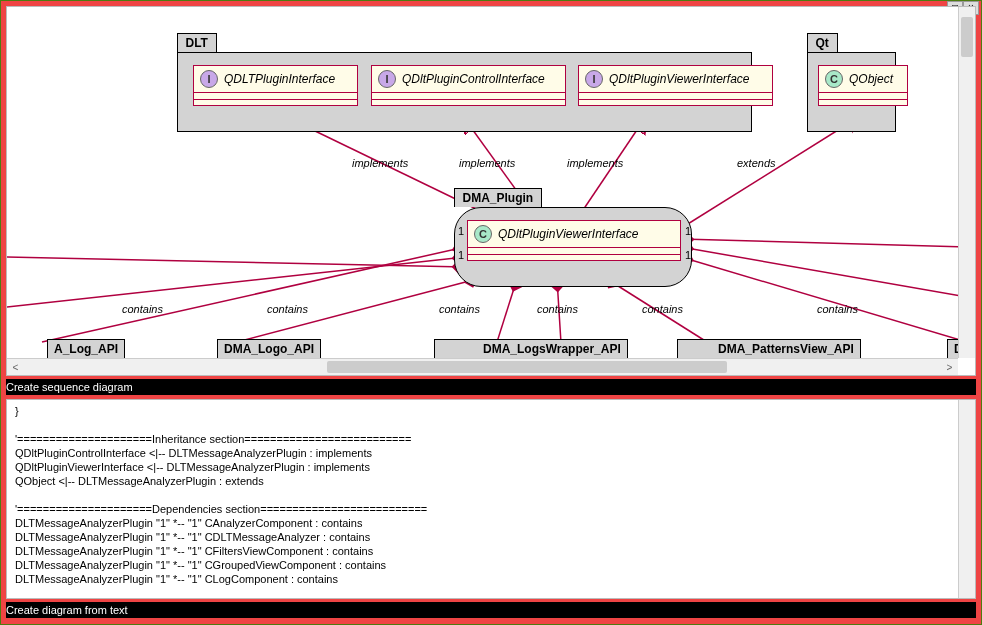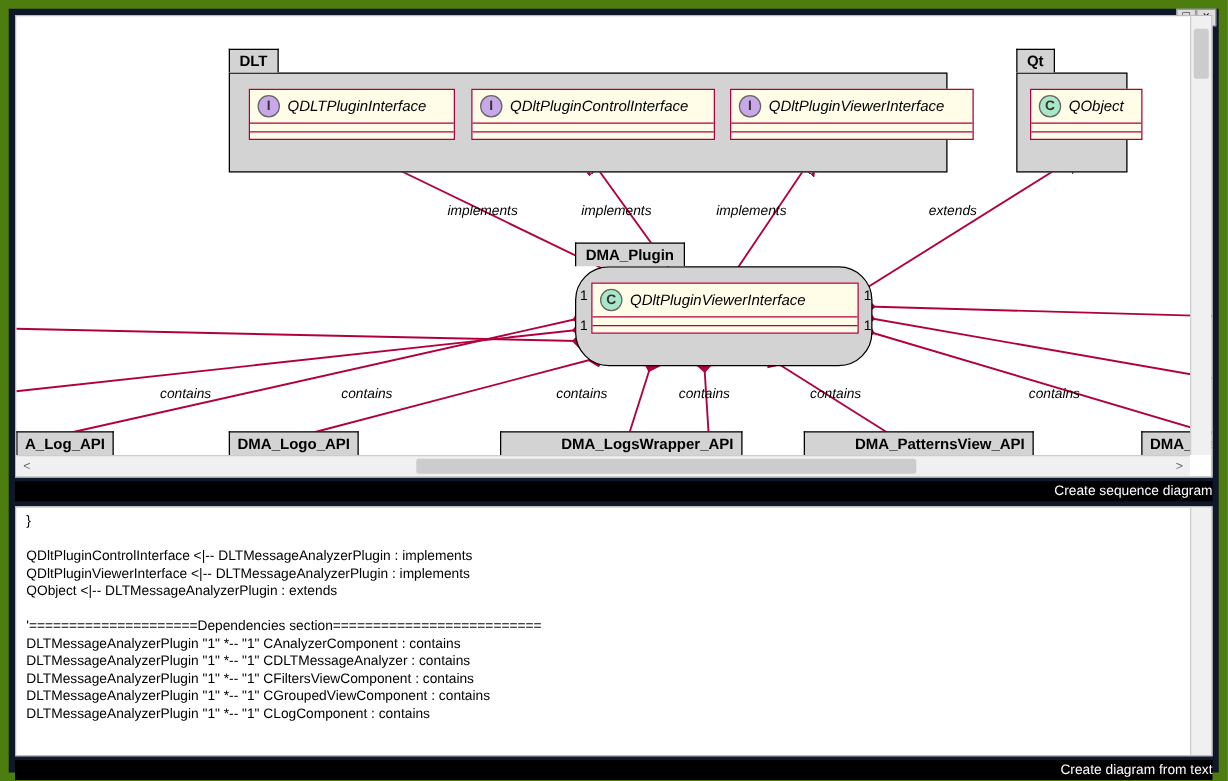--- a/index.html
+++ b/index.html
@@ -1,39 +1,39 @@
 <!DOCTYPE html>
 <html><head>
 <meta charset="utf-8">
 <style>
 * { box-sizing: border-box; margin: 0; padding: 0; }
 body { font-family: Arial, sans-serif; font-size: 11px; background: #eee; width: 982px; height: 625px; overflow: hidden; }
-.window { width: 982px; height: 625px; background: #0f172a; border: 7px solid #4d7c0f; position: relative; }
+.window { width: 982px; height: 625px; background: #ef4444; border: 1px solid #4d7c0f; position: relative; }
 .diagram-panel { position: absolute; top: 5px; left: 5px; right: 5px; height: 370px; background: #fff; border: 1px solid #bbb; overflow: hidden; }
 .diagram-inner { position: absolute; top: 0; left: 0; width: 100%; height: 100%; }
 .vscroll { position: absolute; right: 0; top: 0; bottom: 17px; width: 17px; background: #f0f0f0; border-left: 1px solid #ccc; }
 .vscroll .thumb { position: absolute; top: 10px; left: 2px; right: 2px; height: 40px; background: #ccc; border-radius: 2px; }
 .hscroll { position: absolute; left: 0; right: 17px; bottom: 0; height: 17px; background: #f0f0f0; border-top: 1px solid #ccc; }
 .hscroll .thumb { position: absolute; left: 320px; top: 2px; bottom: 2px; width: 400px; background: #ccc; border-radius: 2px; }
 .hscroll .arrow { position: absolute; top: 0; bottom: 0; width: 17px; text-align: center; line-height: 17px; color: #666; font-size: 10px; }
 .hscroll .arrow.left { left: 0; }
 .hscroll .arrow.right { right: 0; }
 .pkg { position: absolute; background: #d3d3d3; border: 1.5px solid #000; }
 .pkg-tab { position: absolute; top: -20px; left: -1.5px; background: #d3d3d3; border: 1.5px solid #000; border-bottom: none; padding: 2px 8px; font-weight: bold; font-size: 12px; }
 .classbox { position: absolute; border: 1.5px solid #b00040; background: #fffce8; }
 .classbox .head { display: flex; align-items: center; padding: 4px 6px; border-bottom: 1.5px solid #b00040; white-space: nowrap; }
 .classbox .sect { height: 6px; }
 .classbox .sect + .sect { border-top: 1.5px solid #b00040; }
 .stereo { width: 18px; height: 18px; border-radius: 50%; display: inline-flex; align-items: center; justify-content: center; font-weight: bold; font-size: 11px; margin-right: 6px; border: 1.5px solid #666; }
 .stereo.i { background: #c8a8e8; color: #333; }
 .stereo.c { background: #a8e8c8; color: #333; }
 .classname { font-style: italic; font-size: 12px; }
-.tab-pkg { position: absolute; border: 1.5px solid #000; border-bottom: none; background: #d3d3d3; padding: 2px 6px; font-weight: bold; font-size: 12px; }
+.tab-pkg { position: absolute; border: 1.5px solid #000; border-bottom: none; background: #d3d3d3; padding: 2px 6px; font-weight: bold; font-size: 12px; margin-left: 40px; }
 .rel-label { position: absolute; font-size: 11px; font-style: italic; color: #000; }
-.bar { position: absolute; left: 5px; right: 5px; background: #000; color: #fff; text-align: right; font-size: 11px; line-height: 16px; height: 16px; }
+.bar { position: absolute; left: 5px; right: 5px; background: #000; color: #fff; text-align: left; font-size: 11px; line-height: 16px; height: 16px; }
 .text-panel { position: absolute; left: 5px; right: 5px; top: 398px; height: 200px; background: #fff; border: 1px solid #bbb; overflow: hidden; padding: 4px 8px; font-family: Arial, sans-serif; font-size: 11px; line-height: 14px; }
 .text-panel .vscroll2 { position: absolute; right: 0; top: 0; bottom: 0; width: 17px; background: #f0f0f0; border-left: 1px solid #ccc; }
 svg.lines { position: absolute; top: 0; left: 0; pointer-events: none; }
 .win-btn { position: absolute; top: 0; width: 16px; height: 14px; background: #ddd; border: 1px solid #999; text-align: center; line-height: 12px; font-size: 10px; }
 </style>
 </head>
 <body>
 
 <div class="window">
   <div class="win-btn" style="right:18px">□</div>
@@ -154,20 +154,21 @@
       <div class="arrow right">&gt;</div>
     </div>
   </div>
 
   <div class="bar" style="top:378px;">Create sequence diagram</div>
 
   <div class="text-panel">
     <div id="txt">
         <div>}</div>
         <div>&nbsp;</div>
+        <div>'=====================Inheritance section==========================</div>
         <div>QDltPluginControlInterface &lt;|-- DLTMessageAnalyzerPlugin : implements</div>
         <div>QDltPluginViewerInterface &lt;|-- DLTMessageAnalyzerPlugin : implements</div>
         <div>QObject &lt;|-- DLTMessageAnalyzerPlugin : extends</div>
         <div>&nbsp;</div>
         <div>'=====================Dependencies section==========================</div>
         <div>DLTMessageAnalyzerPlugin "1" *-- "1" CAnalyzerComponent : contains</div>
         <div>DLTMessageAnalyzerPlugin "1" *-- "1" CDLTMessageAnalyzer : contains</div>
         <div>DLTMessageAnalyzerPlugin "1" *-- "1" CFiltersViewComponent : contains</div>
         <div>DLTMessageAnalyzerPlugin "1" *-- "1" CGroupedViewComponent : contains</div>
         <div>DLTMessageAnalyzerPlugin "1" *-- "1" CLogComponent : contains</div>

